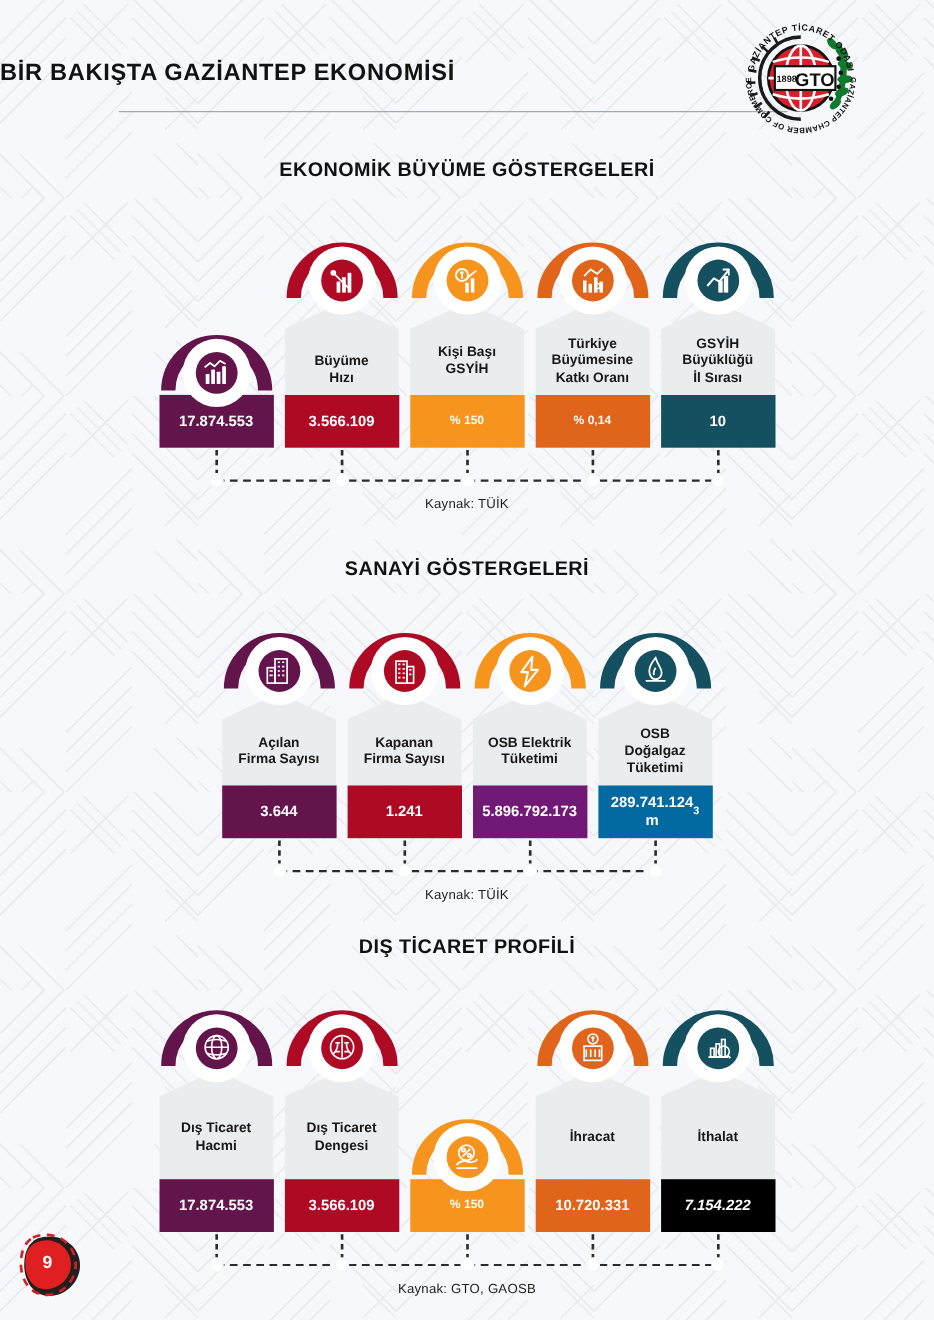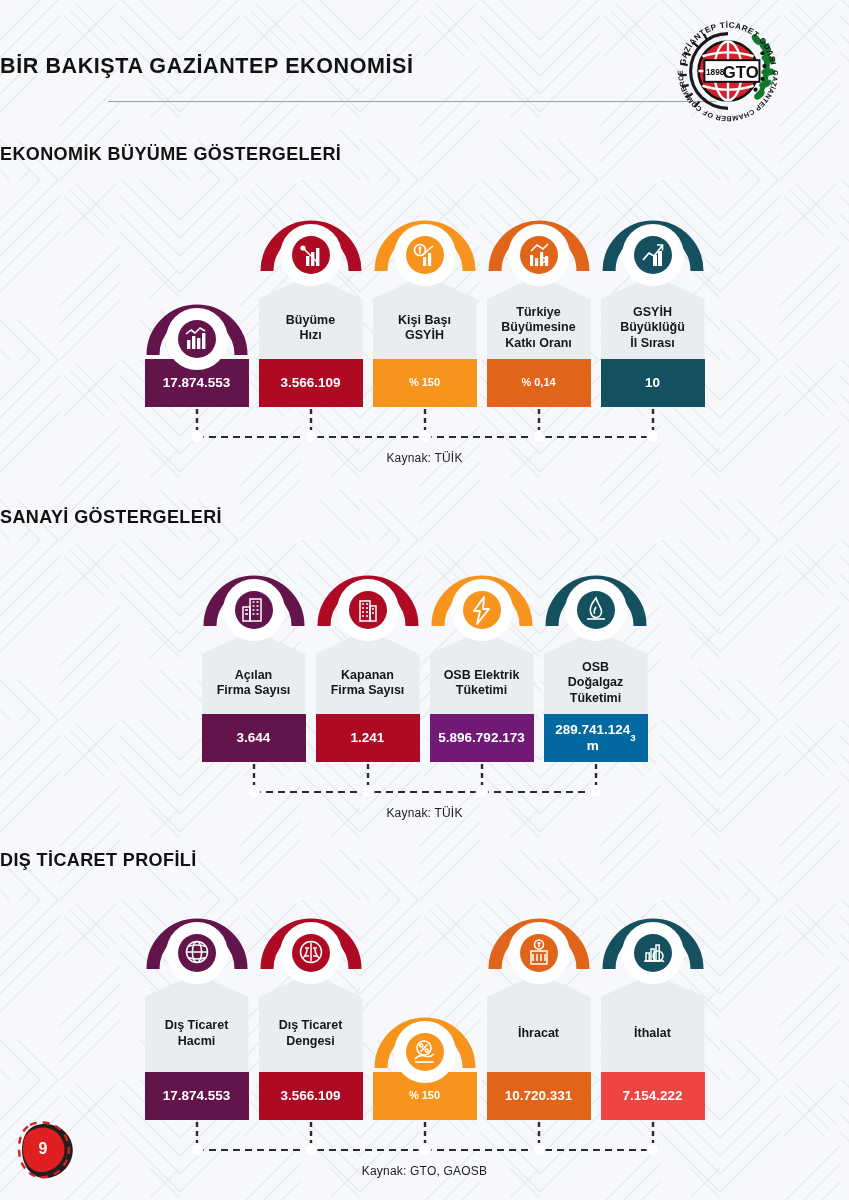--- a/index.html
+++ b/index.html
@@ -60,21 +60,21 @@
     width: 118px;
     height: 118px;
   }
 
   
   .section {
     position: relative;
     z-index: 2;
   }
   .section-title {
-    text-align: left;
+    text-align: center;
     font-size: 18px;
     font-weight: bold;
     letter-spacing: 0.4px;
     color: #111;
   }
 
   .cards {
     display: flex;
     justify-content: center;
     align-items: flex-end;
@@ -301,21 +301,21 @@
               <g fill="#fff">
                 <rect x="12" y="18" width="3.4" height="10"></rect>
                 <rect x="17" y="14" width="3.4" height="14"></rect>
                 <rect x="22" y="10" width="3.4" height="18"></rect>
                 <circle cx="9" cy="10" r="2.6"></circle>
                 <path d="M9 10 L24 25" stroke="#fff" stroke-width="1.5"></path>
               </g>
             </g>
           </svg>
         </div>
-        <div class="plate" style="height: 84px;">
+        <div class="plate" style="height: 84px; align-items: flex-end;">
           <div class="plate-label">Büyüme<br>Hızı</div>
         </div>
         <div class="value-box" style="background: rgb(174, 10, 36); height: 48px;">3.566.109</div>
       </div>
       <div class="card">
         <div class="bubble">
           <svg viewBox="0 0 104 78" width="104" height="78" aria-hidden="true">
             <path d="M 8 62 A 44 44 0 0 1 96 62" fill="none" stroke="#F7941E" stroke-width="13"></path>
             <circle cx="52" cy="46" r="31" fill="#ffffff"></circle>
             <circle cx="52" cy="46" r="19" fill="#F7941E"></circle>
@@ -594,21 +594,21 @@
                 <rect x="20" y="9" width="3.2" height="16"></rect>
                 <circle cx="22" cy="20" r="5"></circle>
                 <path d="M25.5 23.5 L28 26"></path>
               </g>
             </g>
           </svg>
         </div>
         <div class="plate" style="height: 99px;">
           <div class="plate-label">İthalat</div>
         </div>
-        <div class="value-box" style="background: #ef4444; height: 48px;">7.154.222</div>
+        <div class="value-box" style="background: #000000; height: 48px; font-style: italic;">7.154.222</div>
       </div>
     </div>
   <div class="connector">
       <svg viewBox="0 0 560 42" width="560" height="42" aria-hidden="true">
         <line x1="52" y1="30" x2="508" y2="30" stroke="#2b2b2b" stroke-width="2" stroke-dasharray="7 5"></line>
         <line x1="52" y1="2" x2="52" y2="23" stroke="#2b2b2b" stroke-width="2.4" stroke-dasharray="5 4"></line>
         <circle cx="52" cy="30" r="6" fill="#ffffff" stroke="#f2f4f6" stroke-width="1"></circle>
         <line x1="166" y1="2" x2="166" y2="23" stroke="#2b2b2b" stroke-width="2.4" stroke-dasharray="5 4"></line>
         <circle cx="166" cy="30" r="6" fill="#ffffff" stroke="#f2f4f6" stroke-width="1"></circle>
         <line x1="280" y1="2" x2="280" y2="23" stroke="#2b2b2b" stroke-width="2.4" stroke-dasharray="5 4"></line>

